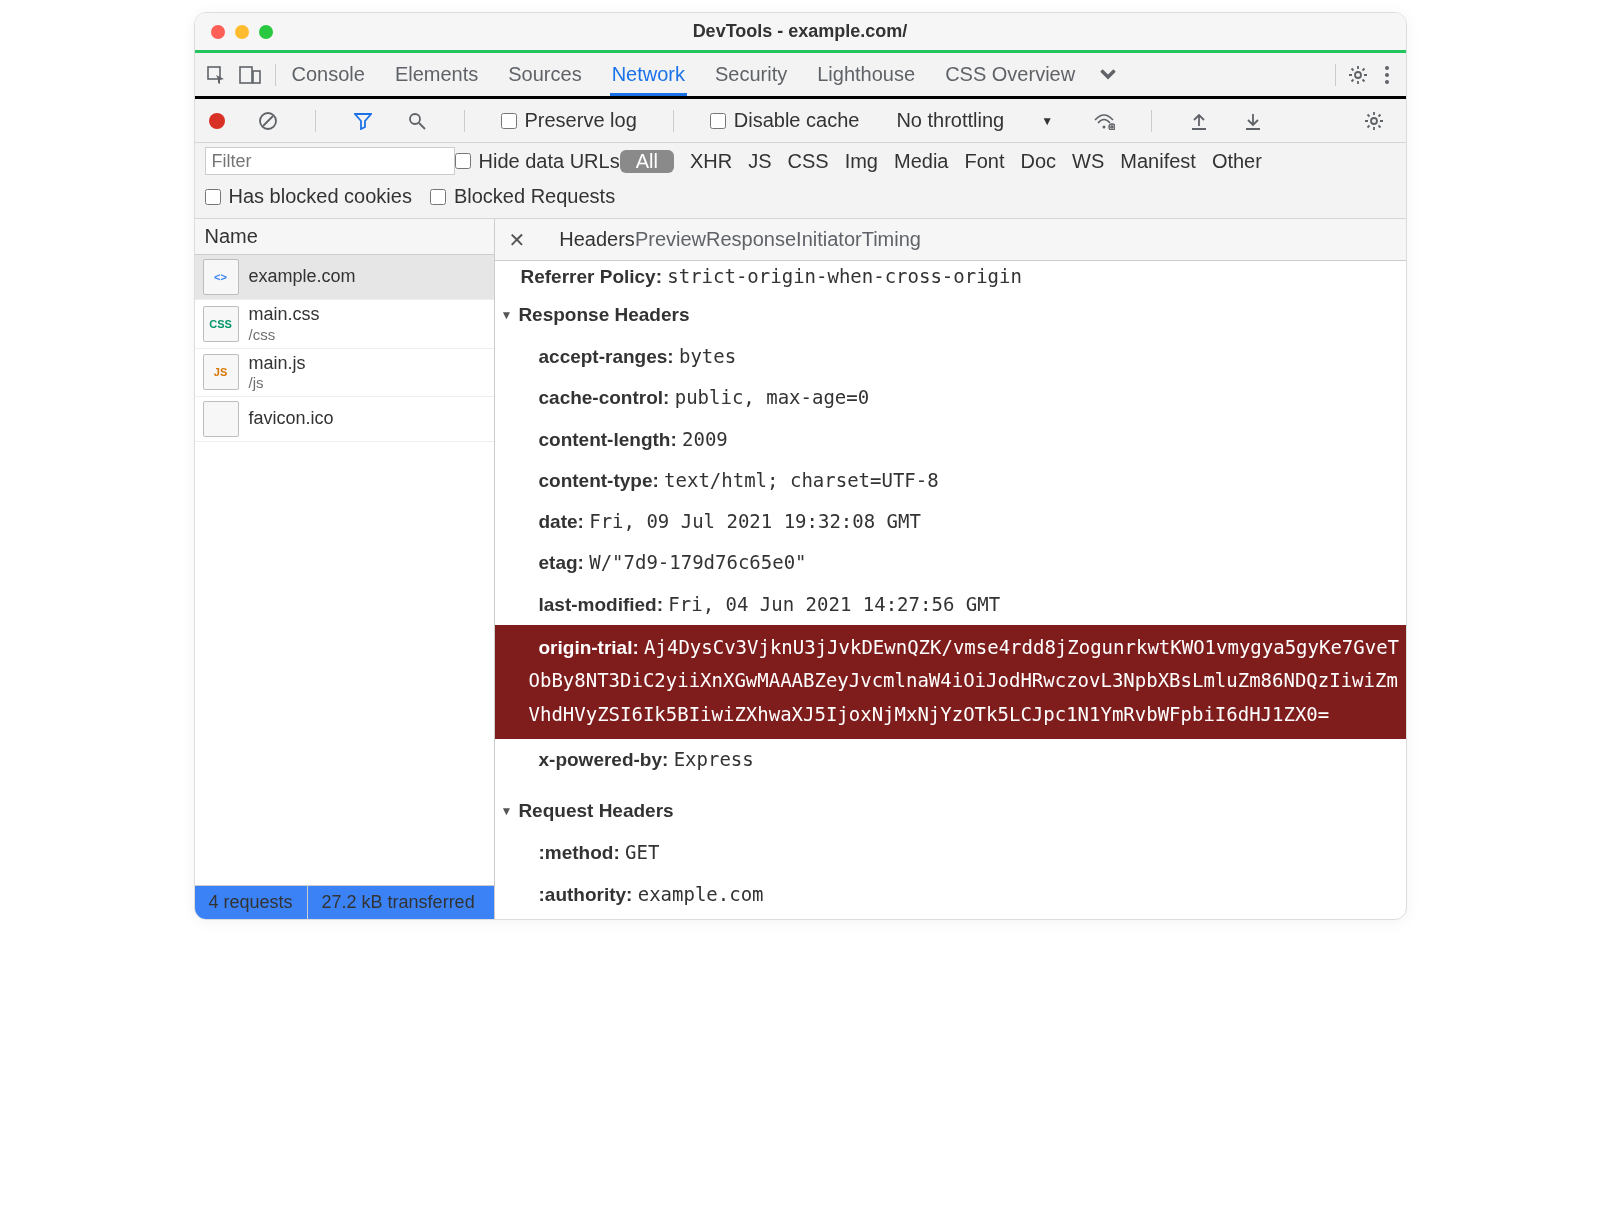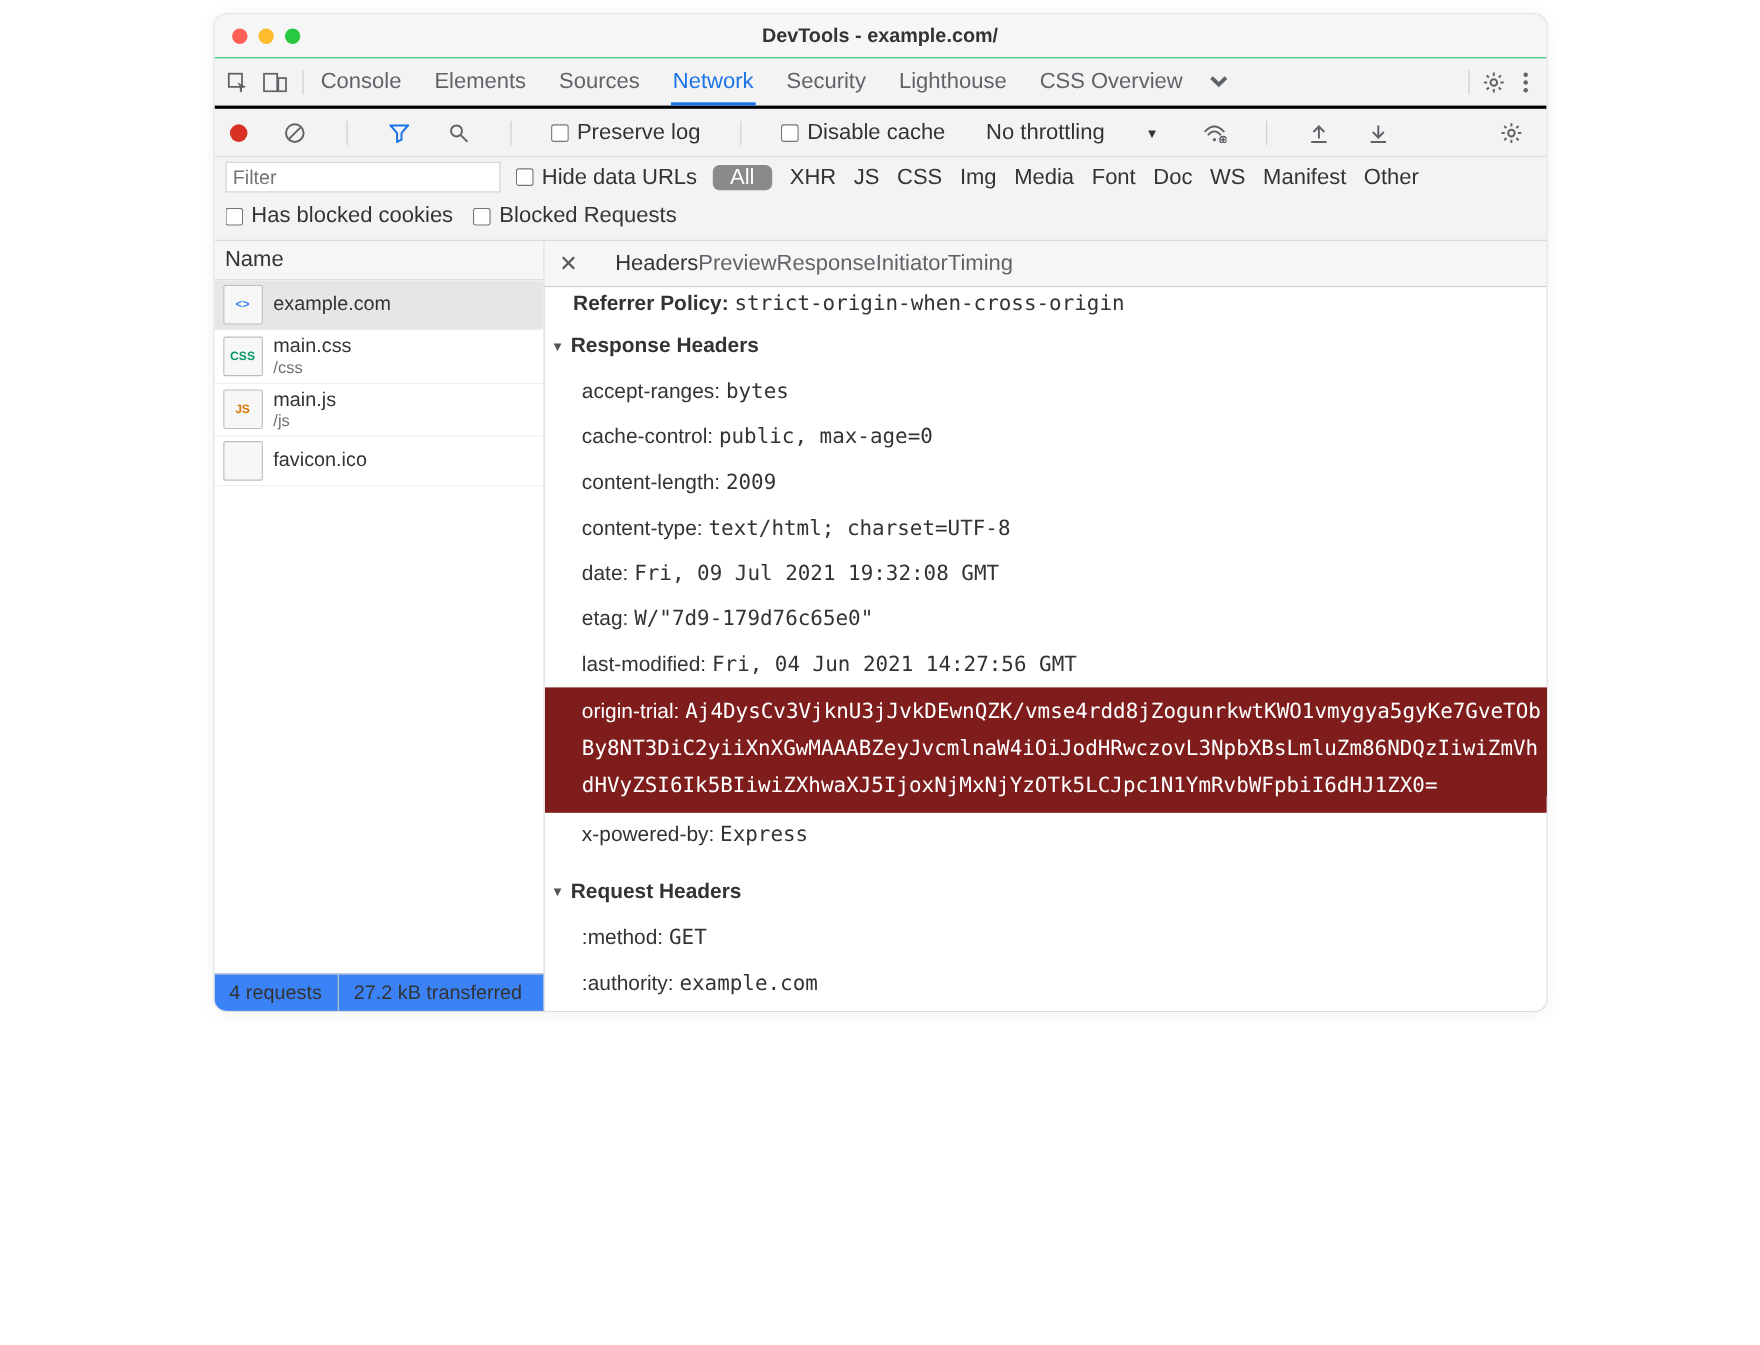--- a/index.html
+++ b/index.html
@@ -13,21 +13,21 @@
   width: 1213px;
   margin: 12px auto;
   border: 1px solid #ddd;
   border-radius: 12px;
   overflow: hidden;
   box-shadow: 0 2px 16px rgba(0,0,0,.05);
 }
 .titlebar {
   height: 40px;
   background: #f6f6f6;
-  border-bottom: 1px solid #22c55e;
+  border-bottom: 3px solid #22c55e;
   display: flex;
   align-items: center;
   position: relative;
 }
 .traffic { display: flex; gap: 10px; padding-left: 16px; }
 .dot { width: 14px; height: 14px; border-radius: 50%; }
 .dot.red { background: #ff5f57; }
 .dot.yellow { background: #febc2e; }
 .dot.green { background: #28c840; }
 .title { position: absolute; left: 0; right: 0; text-align: center; font-weight: 600; font-size: 18px; color: #333; pointer-events: none; }
@@ -62,21 +62,21 @@
 .check { display:flex; align-items:center; gap:8px; color:#333; }
 .check input { width:16px; height:16px; }
 .nothrottle { display:flex; align-items:center; gap:8px; color:#333; border:1px solid transparent; padding:2px 4px; }
 .caret { font-size:12px; color:#333; }
 
 .filter-row {
   background:#f3f3f3;
   border-bottom:1px solid #d5d5d5;
   padding: 4px 10px 10px 10px;
 }
-.filter-row-top { display:flex; align-items:center; gap:14px; flex-wrap:wrap; }
+.filter-row-top { display:flex; align-items:center; flex-wrap:wrap; }
 .filter-input {
   width: 250px; height:28px; border:1px solid #ccc; background:#fff;
   font-size:18px; padding:0 6px; color:#8a8a8a;
 }
 .pill-all { background:#8a8a8a; color:#fff; border-radius:6px; padding: 0 16px; }
 .ftype { color:#333; cursor:pointer; }
 .filter-row-bottom { display:flex; gap:18px; margin-top:10px; }
 
 .content { display:flex; height: 700px; }
 .left {
@@ -111,21 +111,21 @@
 .stab.active { color:#333; font-weight:500; }
 .detail { flex:1; overflow:auto; padding: 4px 0 30px 0; font-size:19px; }
 .cutoff { padding: 0 0 6px 26px; }
 .cutoff .k { font-weight:700; }
 .mono { font-family: ui-monospace, SFMono-Regular, Menlo, Consolas, monospace; }
 .section-head {
   display:flex; align-items:center; gap:6px; padding: 10px 0 10px 6px; font-weight:700;
 }
 .tri { font-size:12px; color:#555; }
 .kv { padding: 4px 0 4px 34px; line-height:1.7; }
-.kv .k { font-weight:400; }
+.kv .k { font-weight:700;margin-left:10px; }
 .kv .v { font-family: ui-monospace, SFMono-Regular, Menlo, Consolas, monospace; }
 .kv.highlight { background:#7f1d1d; color:#fff; padding-top:6px; padding-bottom:8px; }
 .kv.highlight .v { display:inline; word-break:break-all; }
 
 svg { display:block; }
 </style>
 </head>
 <body>
 
 <div class="window">

